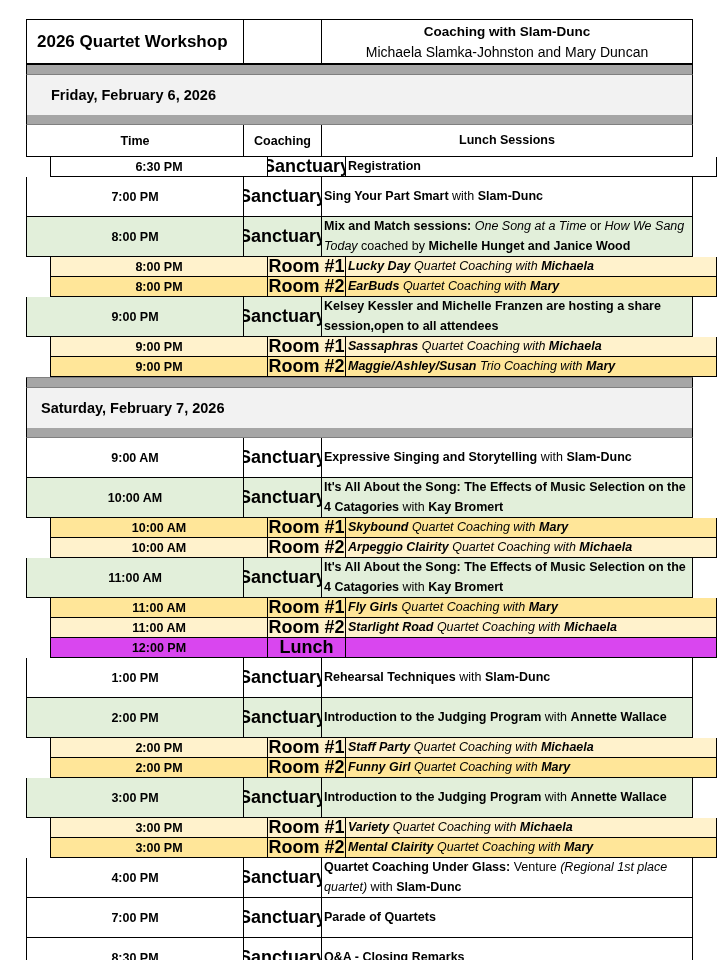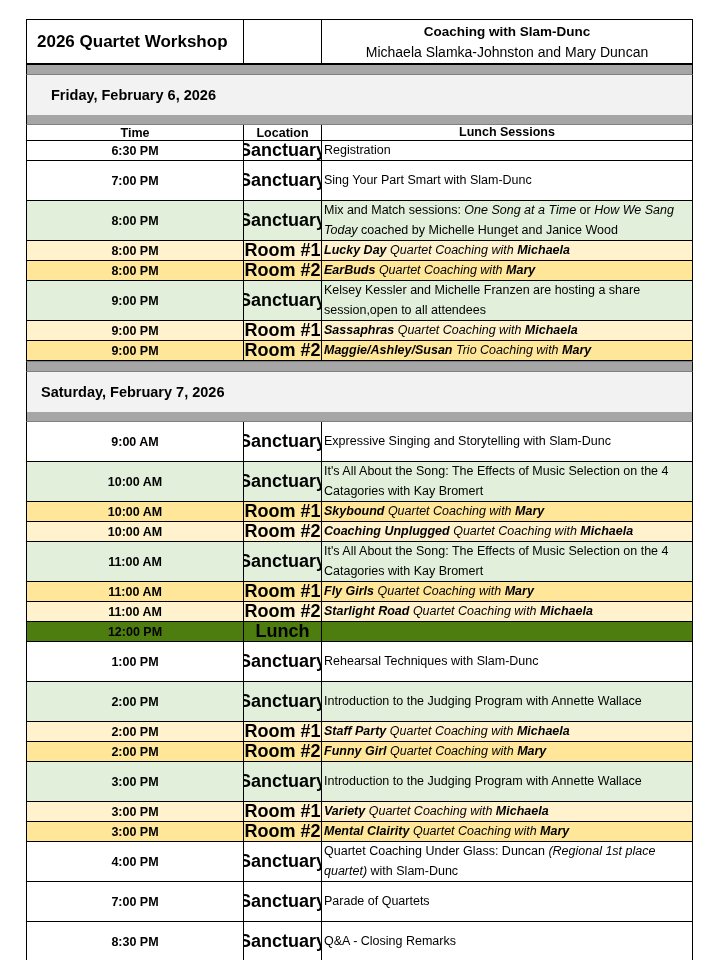--- a/index.html
+++ b/index.html
@@ -6,66 +6,66 @@
   body { width:720px; height:960px; position:relative; overflow:hidden;
          font-family:"Liberation Sans", "DejaVu Sans", sans-serif; color:#000; }
   .sheet { position:absolute; left:26px; top:19px; width:667px; }
   .row { display:flex; width:667px; box-sizing:border-box; }
   .cell { box-sizing:border-box; display:flex; align-items:center; border-right:1px solid #000; border-bottom:1px solid #000; overflow:hidden; }
   .cell:first-child { border-left:1px solid #000; }
   .c-time { width:218px; justify-content:center; font-weight:bold; font-size:12.5px; }
   .c-loc  { width:78px; justify-content:center; font-weight:bold; font-size:18px; }
   .c-sess { width:371px; padding-left:2px; font-size:12.5px; line-height:19.5px; }
   .sess-text { display:block; }
-  .b { font-weight:normal; }
+  .b { font-weight:bold; }
   .i { font-style:italic; }
   .bi { font-weight:bold; font-style:italic; }
 
   .hdr { height:46px; border-top:1px solid #000; }
   .hdr .c-title { width:218px; justify-content:flex-start; padding-left:10px; font-weight:bold; font-size:17px; border-bottom:2px solid #000; }
   .hdr .c-blank { width:78px; border-bottom:2px solid #000; }
   .hdr .c-coach { width:371px; flex-direction:column; justify-content:center; text-align:center; border-bottom:2px solid #000; }
   .coach-title { font-weight:bold; font-size:13.5px; line-height:20px; }
   .coach-names { font-size:14px; line-height:20px; }
 
   .band { height:9px; background:#a6a6a6; border-left:1px solid #000; border-right:1px solid #000; border-bottom:1px solid #808080; }
   .day { height:40px; background:#f2f2f2; border-left:1px solid #000; border-right:1px solid #000; display:flex; align-items:center; font-weight:bold; font-size:14.5px; }
   .day.fri { padding-left:24px; }
   .day.sat { padding-left:14px; }
 
-  .colhdr { height:16px; }
+  .colhdr { height:32px; }
   .colhdr .cell { font-weight:bold; font-size:12.5px; justify-content:center; }
 
-  .h20 { height:20px; }
+  .h20 { height:20px;margin-left:24px; }
   .h40 { height:40px; }
   .white { background:#ffffff; }
   .green { background:#e2efda; }
   .ylight { background:#fff2cc; }
   .ydark { background:#ffe699; }
-  .gray { background:#4d7c0f; }
+  .gray { background:#d946ef; }
 </style>
 </head>
 <body>
 
 <div class="sheet">
   <div class="row hdr">
     <div class="cell c-title">2026 Quartet Workshop</div>
     <div class="cell c-blank"></div>
     <div class="cell c-coach">
       <span class="coach-title">Coaching with Slam-Dunc</span>
       <span class="coach-names">Michaela Slamka-Johnston and Mary Duncan</span>
     </div>
   </div>
 
   <div class="band"></div>
   <div class="day fri">Friday, February 6, 2026</div>
   <div class="band"></div>
   <div class="row colhdr">
     <div class="cell c-time">Time</div>
-    <div class="cell c-loc">Location</div>
+    <div class="cell c-loc">Coaching</div>
     <div class="cell c-sess" style="justify-content:center;padding-left:0">Lunch Sessions</div>
   </div>
   <div id="fri-rows">
       <div class="row white h20">
         <div class="cell c-time">6:30 PM</div>
         <div class="cell c-loc">Sanctuary</div>
         <div class="cell c-sess">
           <span class="sess-text"><span class="b">Registration</span></span>
         </div>
       </div>
@@ -142,21 +142,21 @@
         <div class="cell c-time">10:00 AM</div>
         <div class="cell c-loc">Room #1</div>
         <div class="cell c-sess">
           <span class="sess-text"><span class="bi">Skybound</span><span class="i">  Quartet Coaching with </span><span class="bi"> Mary</span></span>
         </div>
       </div>
       <div class="row ylight h20">
         <div class="cell c-time">10:00 AM</div>
         <div class="cell c-loc">Room #2</div>
         <div class="cell c-sess">
-          <span class="sess-text"><span class="bi">Coaching Unplugged</span><span class="i">  Quartet Coaching with </span><span class="bi"> Michaela</span></span>
+          <span class="sess-text"><span class="bi">Arpeggio Clairity</span><span class="i">  Quartet Coaching with </span><span class="bi"> Michaela</span></span>
         </div>
       </div>
       <div class="row green h40">
         <div class="cell c-time">11:00 AM</div>
         <div class="cell c-loc">Sanctuary</div>
         <div class="cell c-sess">
           <span class="sess-text"><span class="b">It's All About the Song: The Effects of Music Selection on the 4 Catagories</span><span> with </span><span class="b">Kay Bromert</span></span>
         </div>
       </div>
       <div class="row ydark h20">
@@ -226,21 +226,21 @@
         <div class="cell c-time">3:00 PM</div>
         <div class="cell c-loc">Room #2</div>
         <div class="cell c-sess">
           <span class="sess-text"><span class="bi">Mental Clairity</span><span class="i"> Quartet Coaching with </span><span class="bi"> Mary</span></span>
         </div>
       </div>
       <div class="row white h40">
         <div class="cell c-time">4:00 PM</div>
         <div class="cell c-loc">Sanctuary</div>
         <div class="cell c-sess">
-          <span class="sess-text"><span class="b">Quartet Coaching Under Glass:</span><span> Duncan </span><span class="i">(Regional 1st place quartet)</span><span> with </span><span class="b">Slam-Dunc</span></span>
+          <span class="sess-text"><span class="b">Quartet Coaching Under Glass:</span><span> Venture </span><span class="i">(Regional 1st place quartet)</span><span> with </span><span class="b">Slam-Dunc</span></span>
         </div>
       </div>
       <div class="row white h40">
         <div class="cell c-time">7:00 PM</div>
         <div class="cell c-loc">Sanctuary</div>
         <div class="cell c-sess">
           <span class="sess-text"><span class="b">Parade of Quartets</span></span>
         </div>
       </div>
       <div class="row white h40">

